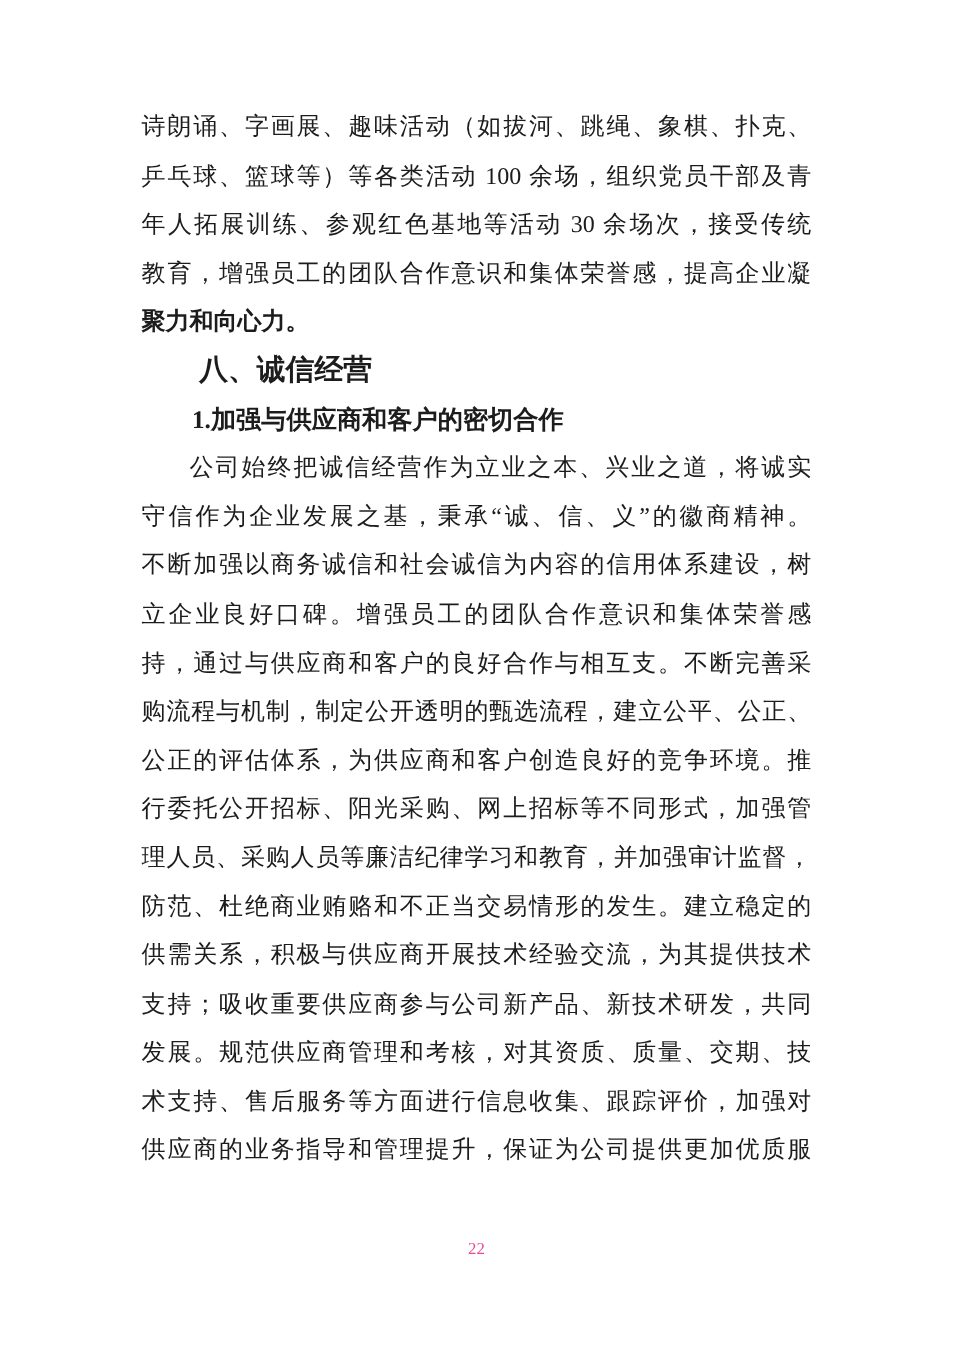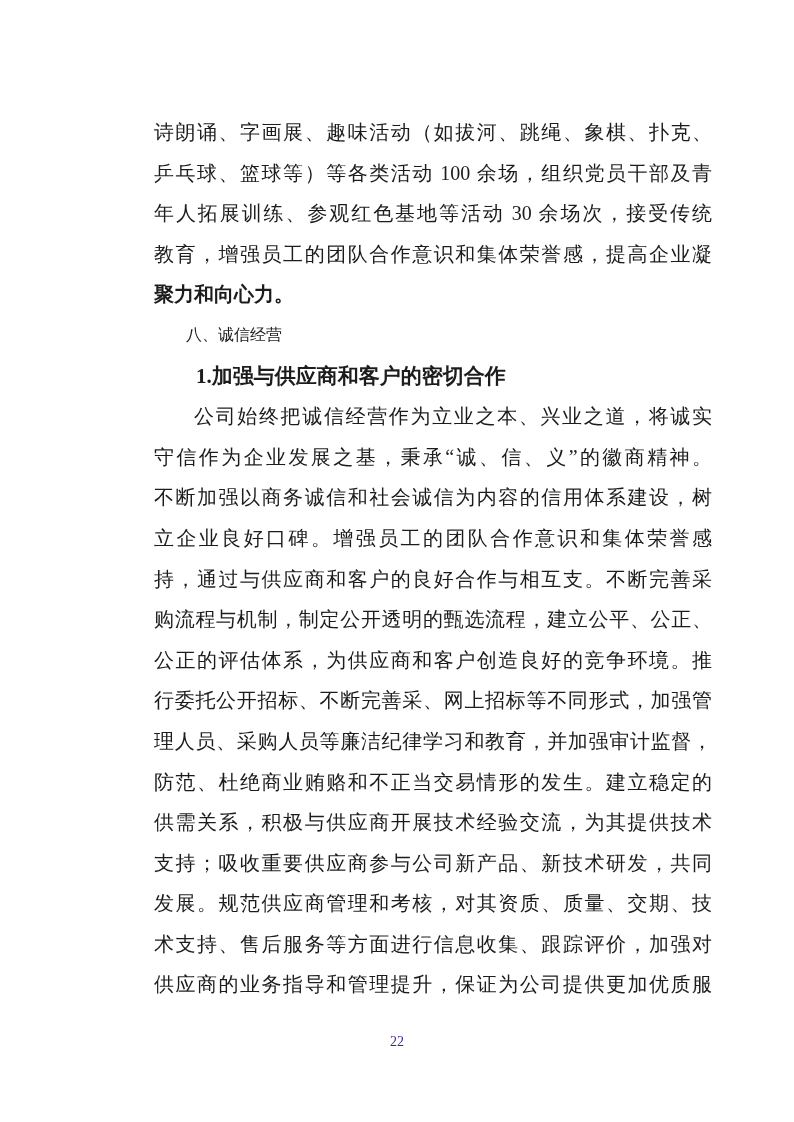--- a/index.html
+++ b/index.html
@@ -12,60 +12,59 @@
     width: 794px;
     height: 1122px;
     background: #ffffff;
     overflow: hidden;
     font-family: "Liberation Serif", "DejaVu Serif", serif;
     color: #1c1c1c;
   }
   .doc-body {
     position: absolute;
     left: 118px;
-    top: 112px;
+    top: 86px;
     width: 558px;
-    margin-left: 36px;
   }
   .line {
     height: 40.6px;
     line-height: 40.6px;
     font-size: 20px;
     text-align: justify;
     text-align-last: justify;
     white-space: nowrap;
     overflow: visible;
   }
   .line.last {
     text-align-last: left;
     font-weight: bold;
   }
   .line.indent {
     text-indent: 2em;
   }
   .para.h1 .line {
     font-family: "Liberation Sans", "DejaVu Sans", sans-serif;
-    font-weight: 400;
+    font-weight: 700;
     text-indent: 2em;
-    font-size: 16px;
+    font-size: 24px;
   }
   .para.h2 .line {
     font-weight: 700;
     text-indent: 2em;
     font-size: 21px;
   }
   .page-number {
     position: absolute;
     top: 1032px;
     left: 0;
     width: 100%;
     text-align: center;
     font-size: 14px;
     line-height: 20px;
-    color: #4c1d95;
+    color: #ec4899;
   }
 </style>
 </head>
 <body>
 
 <div class="page">
   <div class="doc-body">
       <div class="para body">
         <div class="line">诗朗诵、字画展、趣味活动（如拔河、跳绳、象棋、扑克、</div>
         <div class="line">乒乓球、篮球等）等各类活动 100 余场，组织党员干部及青</div>
@@ -80,21 +79,21 @@
         <div class="line last">1.加强与供应商和客户的密切合作</div>
       </div>
       <div class="para body">
         <div class="line indent">公司始终把诚信经营作为立业之本、兴业之道，将诚实</div>
         <div class="line">守信作为企业发展之基，秉承“诚、信、义”的徽商精神。</div>
         <div class="line">不断加强以商务诚信和社会诚信为内容的信用体系建设，树</div>
         <div class="line">立企业良好口碑。增强员工的团队合作意识和集体荣誉感</div>
         <div class="line">持，通过与供应商和客户的良好合作与相互支。不断完善采</div>
         <div class="line">购流程与机制，制定公开透明的甄选流程，建立公平、公正、</div>
         <div class="line">公正的评估体系，为供应商和客户创造良好的竞争环境。推</div>
-        <div class="line">行委托公开招标、不断完善采、网上招标等不同形式，加强管</div>
+        <div class="line">行委托公开招标、阳光采购、网上招标等不同形式，加强管</div>
         <div class="line">理人员、采购人员等廉洁纪律学习和教育，并加强审计监督，</div>
         <div class="line">防范、杜绝商业贿赂和不正当交易情形的发生。建立稳定的</div>
         <div class="line">供需关系，积极与供应商开展技术经验交流，为其提供技术</div>
         <div class="line">支持；吸收重要供应商参与公司新产品、新技术研发，共同</div>
         <div class="line">发展。规范供应商管理和考核，对其资质、质量、交期、技</div>
         <div class="line">术支持、售后服务等方面进行信息收集、跟踪评价，加强对</div>
         <div class="line">供应商的业务指导和管理提升，保证为公司提供更加优质服</div>
       </div>
     </div>
   <div class="page-number">22</div>

